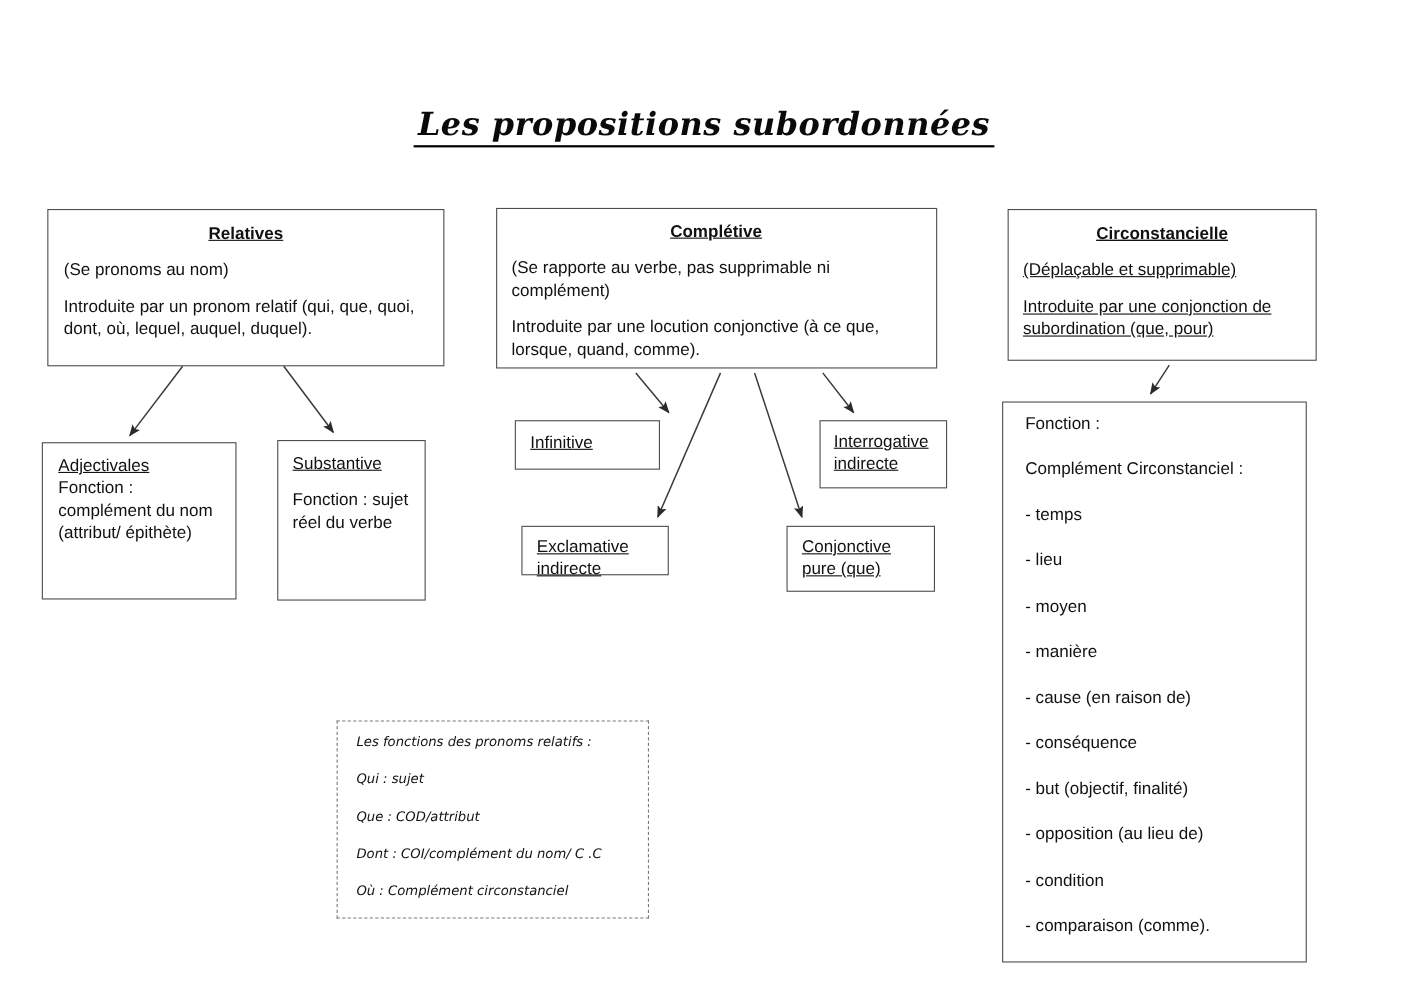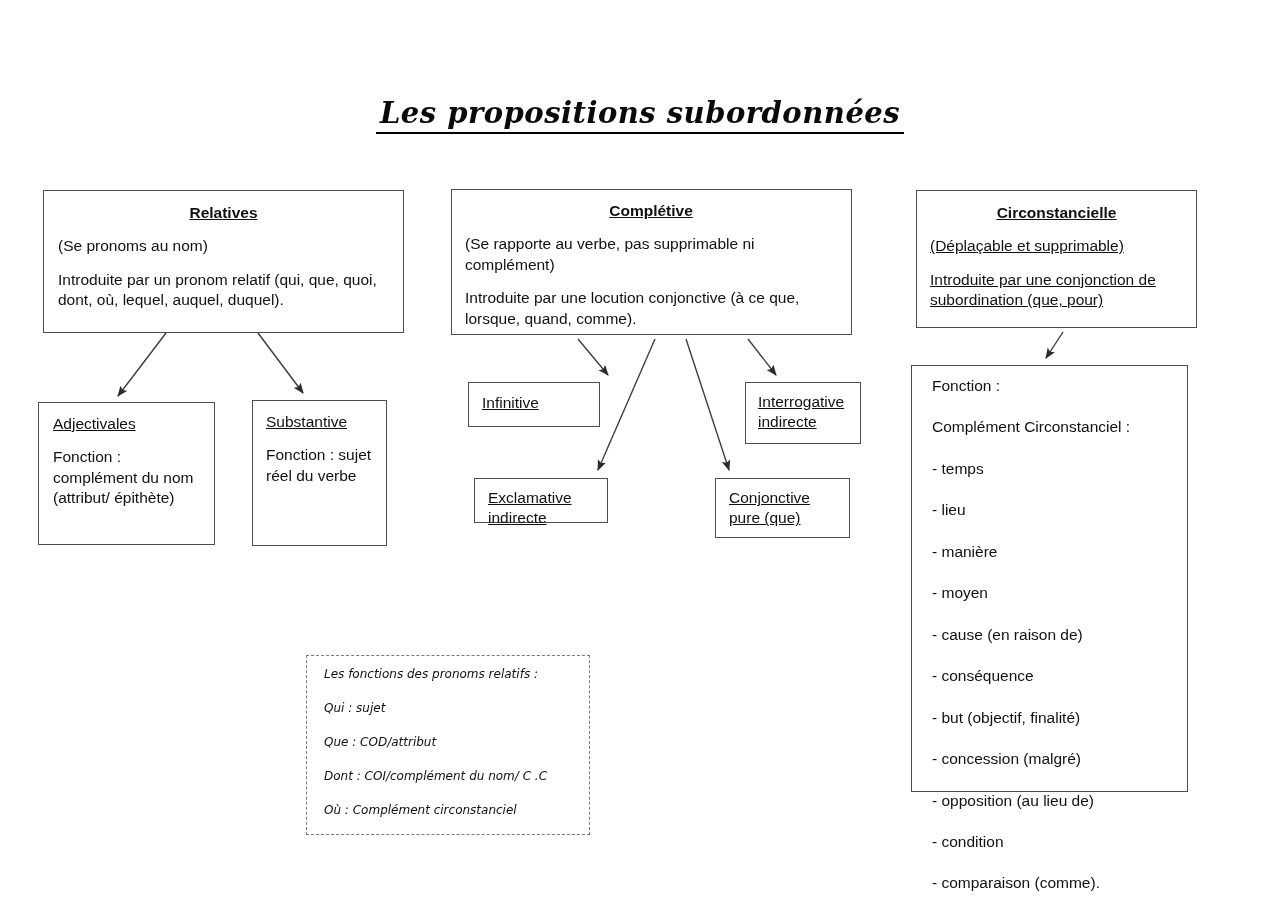--- a/index.html
+++ b/index.html
@@ -78,21 +78,21 @@
 
   
   #box-adjectivales   { left: 38px;  top: 402px; width: 177px; height: 143px; padding: 11px 14px 0 14px; }
   #box-substantive    { left: 252px; top: 400px; width: 135px; height: 146px; padding: 11px 14px 0 13px; }
 
   #box-infinitive     { left: 468px; top: 382px; width: 132px; height: 45px;  padding: 10px 0 0 13px; }
   #box-interrogative  { left: 745px; top: 382px; width: 116px; height: 62px;  padding: 9px 0 0 12px; }
   #box-exclamative    { left: 474px; top: 478px; width: 134px; height: 45px;  padding: 9px 0 0 13px; }
   #box-conjonctive    { left: 715px; top: 478px; width: 135px; height: 60px;  padding: 9px 0 0 13px; }
 
-  #box-fonction       { left: 911px; top: 365px; width: 277px; height: 427px; padding: 10px 0 15px 20px; }
+  #box-fonction       { left: 911px; top: 365px; width: 277px; height: 510px; padding: 10px 0 15px 20px; }
   #box-fonction .item { margin: 0 0 21px 0; }
   #box-fonction .item:last-child { margin-bottom: 0; }
 
   
   #box-note {
     position: absolute;
     left: 306px;
     top: 655px;
     width: 284px;
     height: 180px;
@@ -140,21 +140,21 @@
   </div>
 
   <div class="box" id="box-circonstancielle">
     <div class="hdr">Circonstancielle</div>
     <p>(Déplaçable et supprimable)</p>
     <p>Introduite par une conjonction de subordination (que, pour)</p>
   </div>
 
   <div class="box" id="box-adjectivales">
     <div class="lbl-blk">Adjectivales</div>
-    <p style="margin-top:13px">Fonction : complément du nom (attribut/ épithète)</p>
+    <p style="">Fonction : complément du nom (attribut/ épithète)</p>
   </div>
 
   <div class="box" id="box-substantive">
     <div class="lbl-blk">Substantive</div>
     <p style="margin-top:13px">Fonction : sujet réel du verbe</p>
   </div>
 
   <div class="box" id="box-infinitive">
     <span class="lbl">Infinitive</span>
   </div>
@@ -173,26 +173,25 @@
     <span class="lbl-blk">Conjonctive</span>
     <span class="lbl-blk">pure (que)</span>
   </div>
 
   <div class="box" id="box-fonction">
     <div class="item">Fonction :</div>
     <div class="item">Complément Circonstanciel :</div>
     <div id="fonction-items">
         <div class="item">- temps</div>
         <div class="item">- lieu</div>
+        <div class="item">- moyen</div>
         <div class="item">- manière</div>
-        <div class="item">- moyen</div>
         <div class="item">- cause (en raison de)</div>
         <div class="item">- conséquence</div>
         <div class="item">- but (objectif, finalité)</div>
-        <div class="item">- concession (malgré)</div>
         <div class="item">- opposition (au lieu de)</div>
         <div class="item">- condition</div>
         <div class="item">- comparaison (comme).</div>
       </div>
   </div>
 
   <div id="box-note">
       <div class="nline">Les fonctions des pronoms relatifs :</div>
       <div class="nline">Qui : sujet</div>
       <div class="nline">Que : COD/attribut</div>

